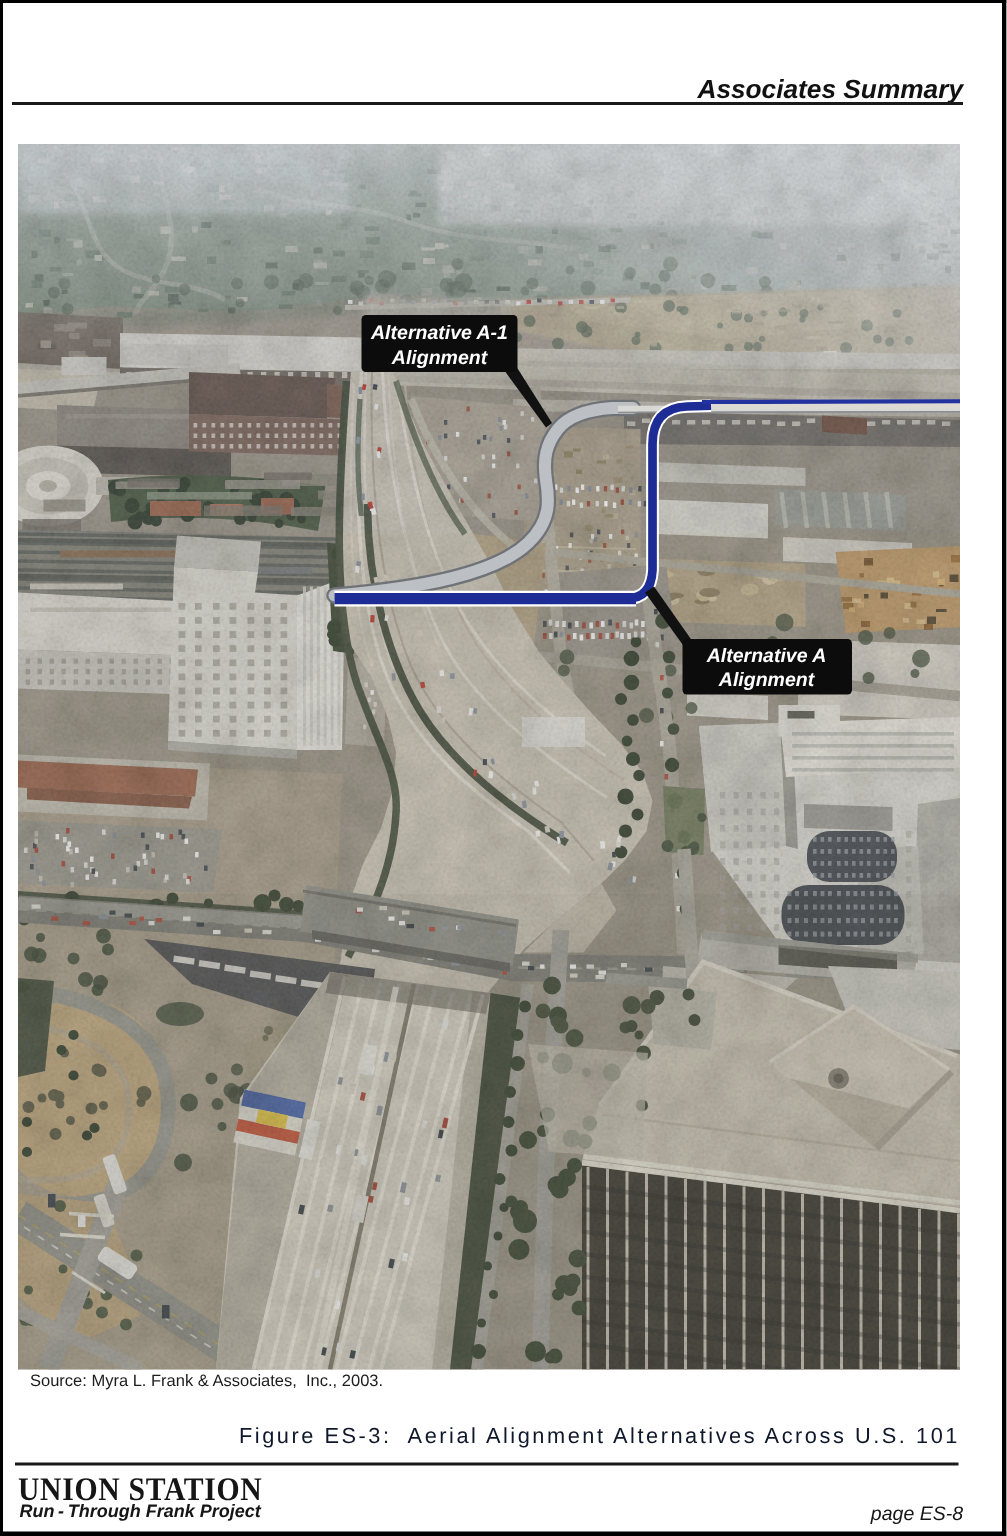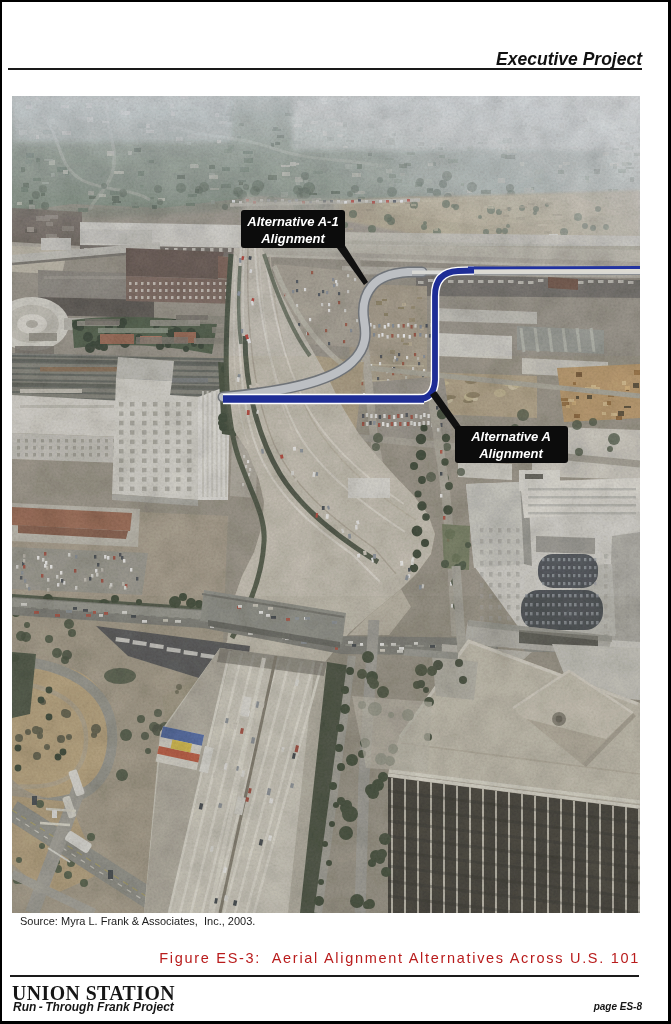--- a/index.html
+++ b/index.html
@@ -1,27 +1,27 @@
 <!DOCTYPE html>
 <html><head><meta charset="utf-8"><style>
 html,body{margin:0;padding:0;}
 body{width:671px;height:1024px;position:relative;background:#fff;font-family:"Liberation Sans",sans-serif;overflow:hidden;}
 .frame{position:absolute;background:#000;}
 #hdr{position:absolute;top:49px;left:0;width:642px;text-align:right;font-size:17.5px;font-weight:bold;font-style:italic;color:#111;}
 #hdrline{position:absolute;top:68px;left:8px;width:634px;height:2px;background:#1a1a1a;}
 #photo{position:absolute;left:12px;top:96px;width:628px;height:817px;}
 #src{position:absolute;left:20px;top:915px;font-size:11px;color:#1c1c1c;}
-#cap{position:absolute;top:950px;left:0;width:640px;text-align:right;font-size:14.5px;color:#b91c1c;letter-spacing:1.7px;}
+#cap{position:absolute;top:950px;left:0;width:640px;text-align:right;font-size:14.5px;color:#0f172a;letter-spacing:1.7px;}
 #capline{position:absolute;top:975px;left:10px;width:629px;height:2px;background:#1a1a1a;}
 #us{position:absolute;left:12px;top:980px;font-family:"Liberation Serif",serif;font-size:22px;font-weight:bold;letter-spacing:0.5px;color:#161616;transform:scale(0.9,1);transform-origin:left top;}
 #rt{position:absolute;left:13px;top:1000px;font-size:12px;font-weight:bold;font-style:italic;color:#161616;}
-#pg{position:absolute;top:1001px;left:0;width:642px;text-align:right;font-size:10px;font-weight:bold;font-style:italic;color:#161616;}
+#pg{position:absolute;top:1001px;left:0;width:642px;text-align:right;font-size:13px;font-weight:normal;font-style:italic;color:#161616;}
 </style></head>
 <body>
-<div id="hdr">Executive Project</div>
+<div id="hdr">Associates Summary</div>
 <div id="hdrline"></div>
 <svg id="photo" viewBox="0 0 628 817" width="628" height="817" preserveAspectRatio="none">
 <defs>
 <linearGradient id="hillx" x1="0" y1="0" x2="1" y2="0">
  <stop offset="0" stop-color="#7b8a77"></stop>
         <stop offset="0.45" stop-color="#879685"></stop>
  <stop offset="0.75" stop-color="#9ca8a0"></stop>
         <stop offset="1" stop-color="#aeb8b2"></stop>
 </linearGradient>
 <linearGradient id="haze" x1="0" y1="0" x2="0" y2="1">

